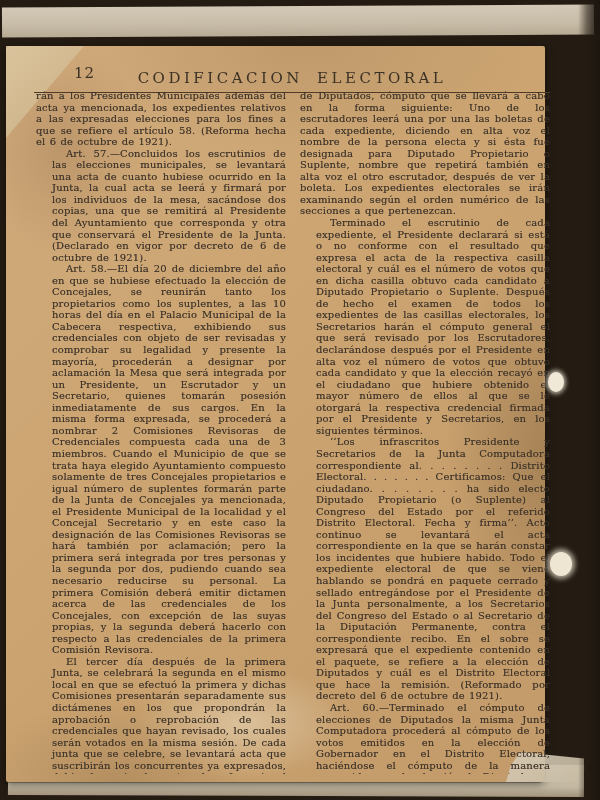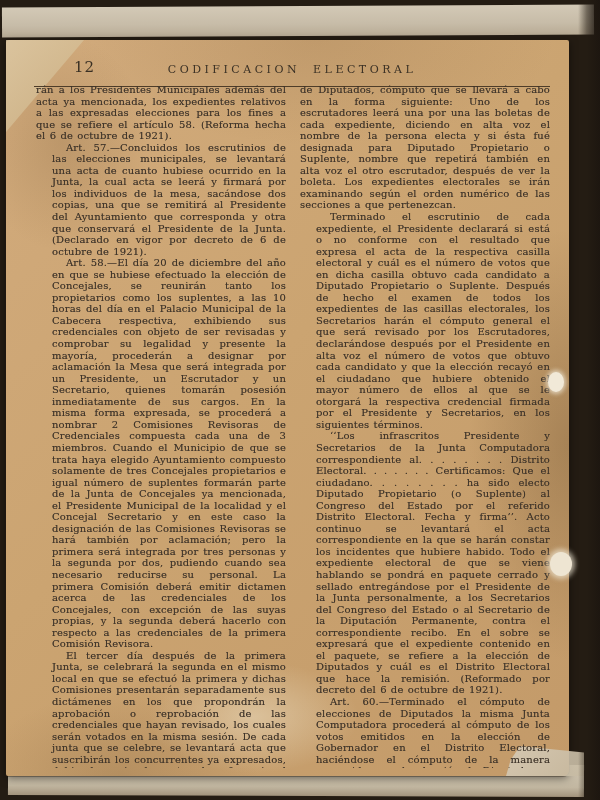--- a/index.html
+++ b/index.html
@@ -18,31 +18,30 @@
   }
   
   .bottom-band{
     position:absolute;left:8px;top:764px;width:576px;height:32px;
     background:linear-gradient(180deg,#cfc5b1 0%,#c2b7a1 70%,#a2937c 100%);
     transform:rotate(.2deg);
   }
 
   
   .page{
-    position:absolute;left:6px;top:40px;width:539px;height:736px;
+    position:absolute;left:6px;top:46px;width:539px;height:736px;
     background:
       radial-gradient(ellipse 150px 80px at 44% 92%, rgba(232,216,186,.6), transparent 70%),
       radial-gradient(ellipse 120px 150px at 10% 14%, rgba(118,86,50,.22), transparent 72%),
       radial-gradient(ellipse 140px 300px at 100% 55%, rgba(104,76,42,.34), transparent 72%),
       radial-gradient(ellipse 320px 140px at 55% 0%, rgba(128,94,56,.18), transparent 75%),
       radial-gradient(ellipse 200px 120px at 20% 100%, rgba(110,80,46,.22), transparent 70%),
       linear-gradient(135deg,#d2ab7d 0%,#cba471 45%,#c39a69 100%);
     border-radius:3px 2px 6px 2px;
     box-shadow:0 0 0 1px rgba(40,28,16,.35), 0 2px 8px rgba(0,0,0,.5);
-    padding-left:24px;
   }
   
   .fold{
     position:absolute;left:0;top:0;width:78px;height:92px;
     background:linear-gradient(135deg,#dcc9a5 0%,#d4bd94 55%, rgba(212,189,148,0) 100%);
     clip-path:polygon(0 0,100% 0,0 100%);
     opacity:.8;
   }
   
   .right-edge{
@@ -66,21 +65,21 @@
   .header{
     position:absolute;left:28px;top:14px;width:516px;height:32px;
     border-bottom:1.5px solid #4e3c28;
   }
   .pageno{
     position:absolute;left:40px;top:4px;
     font-size:15px;color:#392f23;letter-spacing:1px;
   }
   .title{
     position:absolute;left:0;right:0;top:9px;text-align:center;
-    font-size:11px;color:#3b3125;letter-spacing:3.5px;word-spacing:6px;
+    font-size:15px;color:#3b3125;letter-spacing:3.5px;word-spacing:6px;
   }
 
   
   .columns{
     position:absolute;left:30px;top:44px;width:514px;height:684px;
     display:flex;gap:14px;overflow:hidden;
   }
   .col{
     width:250px;height:100%;overflow:hidden;
     font-size:10px;line-height:11.55px;color:#3e342a;

